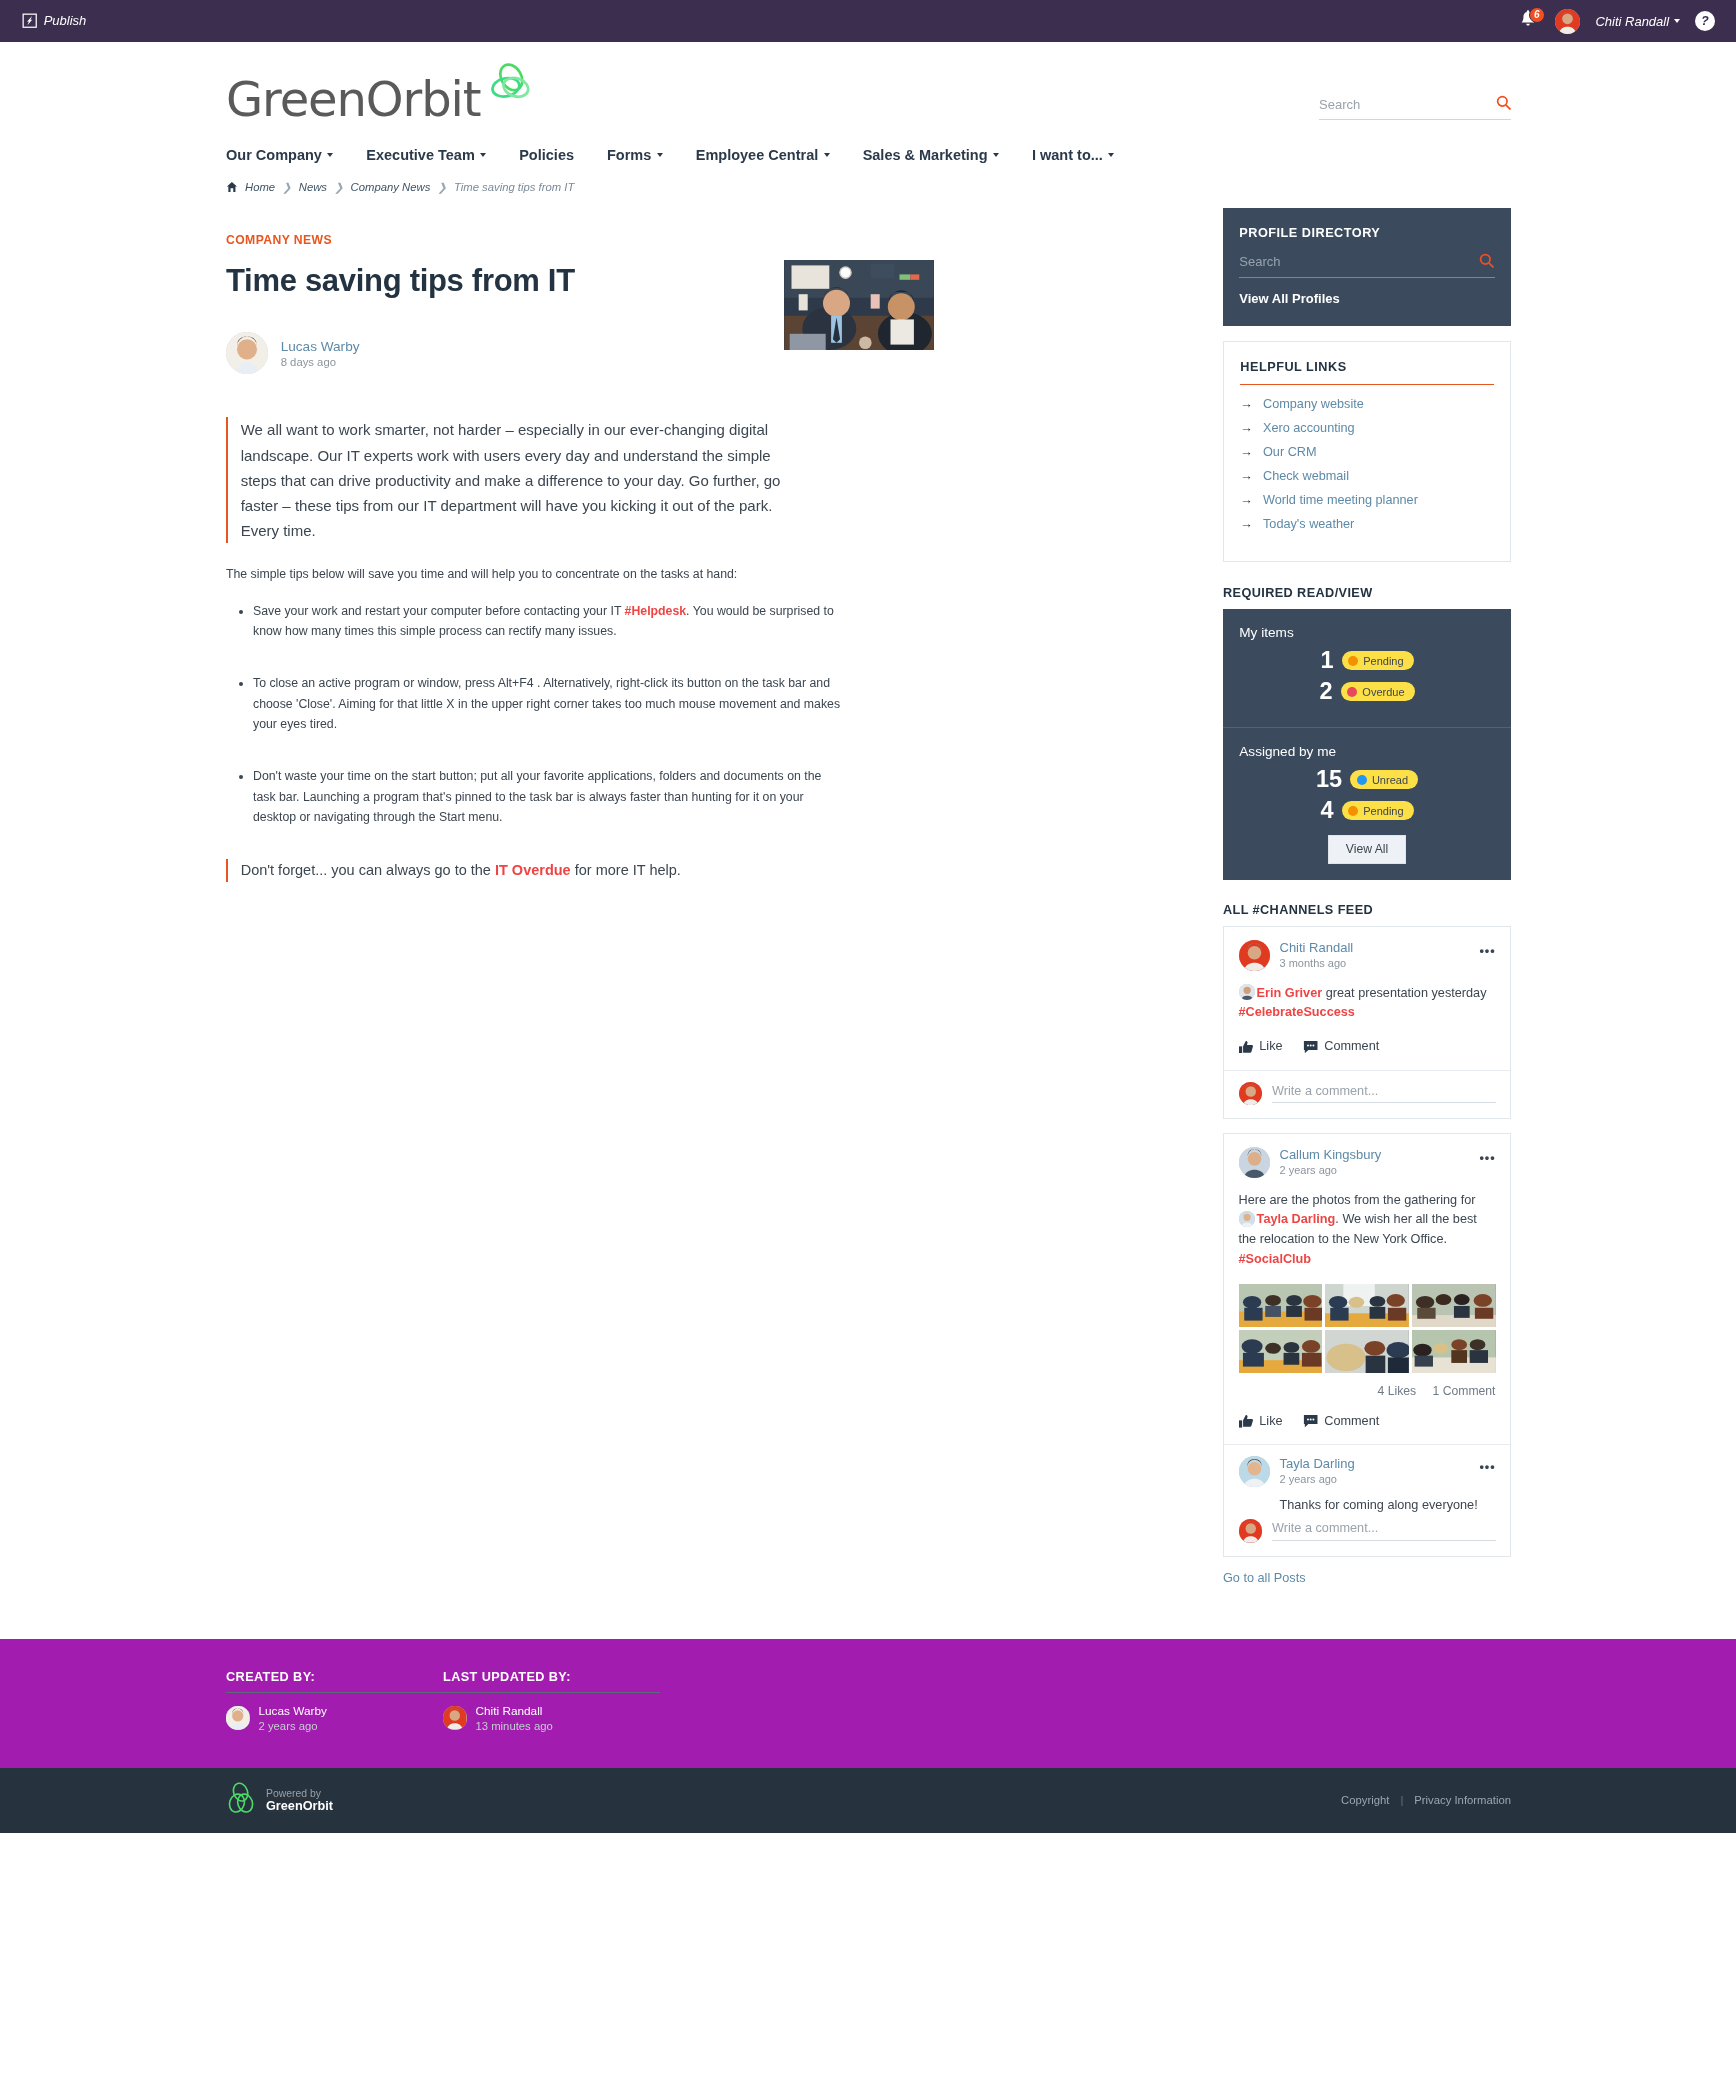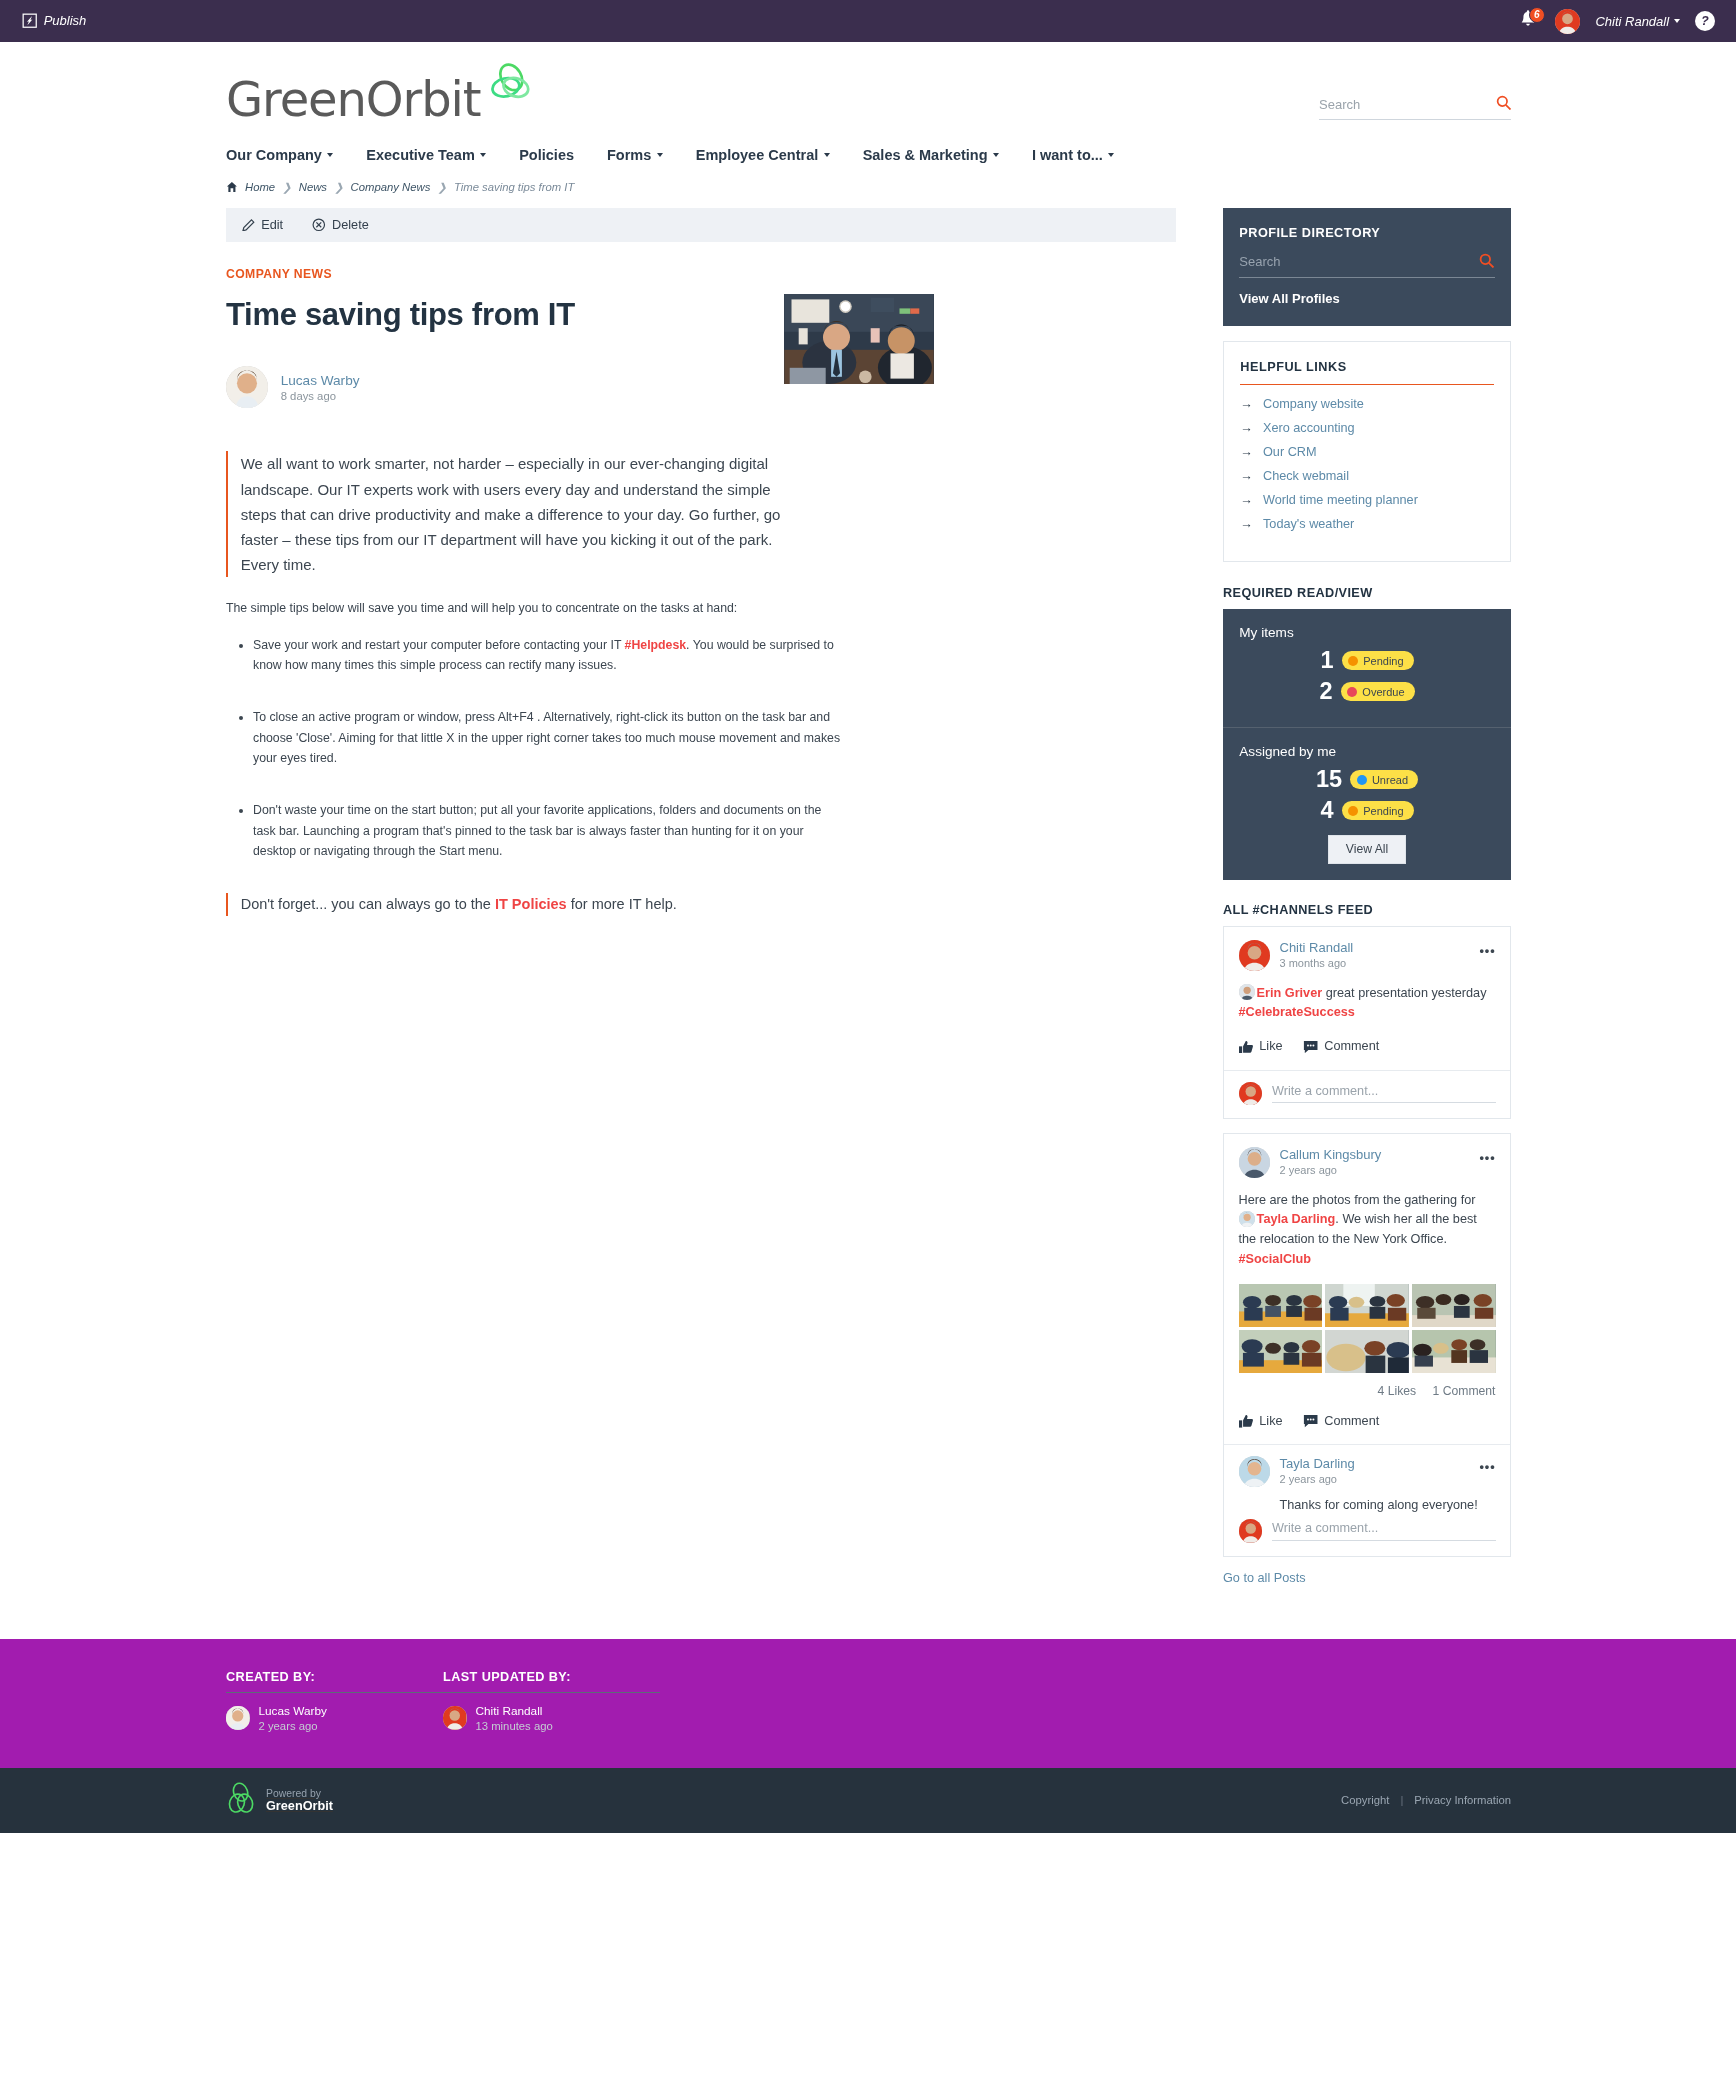--- a/index.html
+++ b/index.html
@@ -406,36 +406,20 @@
     <span class="bc-sep">❯</span>
     <a href="#">Company News</a>
     <span class="bc-sep">❯</span>
     <span>Time saving tips from IT</span>
   </div>
 
   <div class="columns">
 
     <div class="col-main">
 
-      <div class="actionbar">
-        <span class="action-link">
-          <svg width="12.7" height="12.7" viewBox="0 0 14 14">
-            <path d="M10.5 1 13 3.5 4.5 12 1 13l1-3.5z" fill="none" stroke="#33404d" stroke-width="1.3"></path>
-          </svg>
-          <span>Edit</span>
-        </span>
-        <span class="action-link">
-          <svg width="13.6" height="13.6" viewBox="0 0 15 15">
-            <circle cx="7.5" cy="7.5" r="6.3" fill="none" stroke="#33404d" stroke-width="1.3"></circle>
-            <line x1="4.8" y1="4.8" x2="10.2" y2="10.2" stroke="#33404d" stroke-width="1.3"></line>
-            <line x1="10.2" y1="4.8" x2="4.8" y2="10.2" stroke="#33404d" stroke-width="1.3"></line>
-          </svg>
-          <span>Delete</span>
-        </span>
-      </div>
 
       <div class="article">
         <div class="kicker">COMPANY NEWS</div>
         <h1 class="article-title">Time saving tips from IT</h1>
 
         <div class="hero-img">
           <svg width="150" height="90" viewBox="0 0 166 100">
             <rect width="166" height="100" fill="#2e3a49"></rect>
             <rect x="0" y="0" width="166" height="42" fill="#3a4757"></rect>
             <rect x="8" y="6" width="42" height="26" fill="#e8e4dc"></rect>
@@ -488,21 +472,21 @@
           </li>
           <li>
             <span>To close an active program or window, press Alt+F4 . Alternatively, right-click its button on the task bar and choose 'Close'. Aiming for that little X in the upper right corner takes too much mouse movement and makes your eyes tired.</span>
           </li>
           <li>
             <span>Don't waste your time on the start button; put all your favorite applications, folders and documents on the task bar. Launching a program that's pinned to the task bar is always faster than hunting for it on your desktop or navigating through the Start menu.</span>
           </li>
         </ul>
 
         <div class="closing">
-          <span>Don't forget... you can always go to the </span><a href="#" class="link">IT Policies</a><span> for more IT help.</span>
+          <span>Don't forget... you can always go to the </span><a href="#" class="link">IT Overdue</a><span> for more IT help.</span>
         </div>
       </div>
     </div>
 
     <div class="col-side">
 
       <div class="panel-dark">
         <div class="panel-title-dark">PROFILE DIRECTORY</div>
         <div class="dir-search">
           <input type="text" placeholder="Search" style="">

